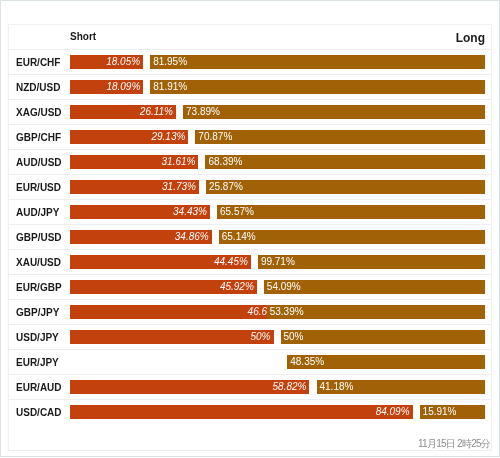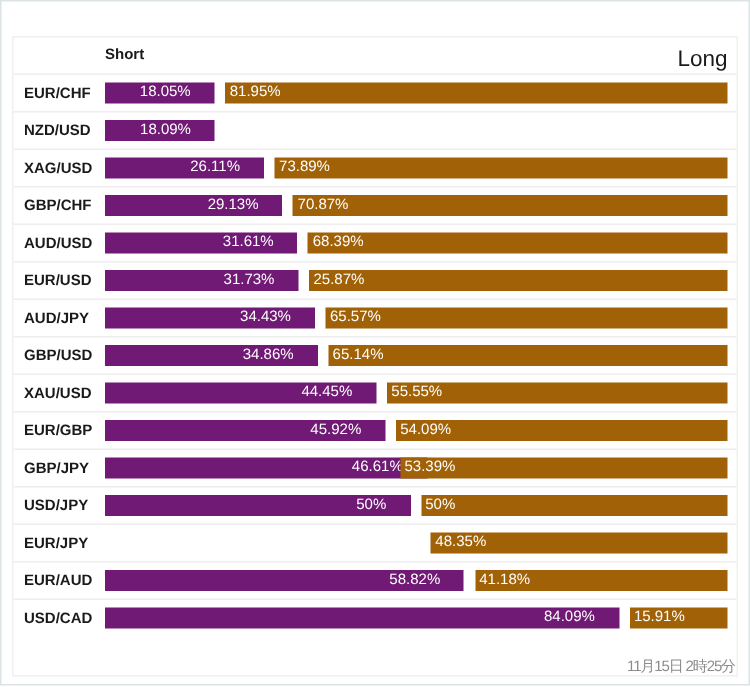--- a/index.html
+++ b/index.html
@@ -47,22 +47,22 @@
     left: 61px;
     top: 6px;
     font-size: 10px;
     font-weight: bold;
     color: #1a1a1a;
   }
   .th-long {
     position: absolute;
     right: 6px;
     top: 6px;
-    font-size: 15px;
-    font-weight: normal;
+    font-size: 12px;
+    font-weight: bold;
     color: #1a1a1a;
   }
   .row {
     position: relative;
     height: 25px;
     border-bottom: 1px solid #eeeeee;
     box-sizing: border-box;
   }
   .row:last-child { border-bottom: none; }
   .pair {
@@ -87,23 +87,24 @@
     height: 14px;
     font-size: 10px;
     color: #ffffff;
     line-height: 14px;
     box-sizing: border-box;
     overflow: hidden;
     white-space: nowrap;
   }
   .bar-short {
     left: 0;
-    background: #701a75;
+    background: #c2410c;
     text-align: right;
-    padding-right: 16px;
+    padding-right: 3px;
+    font-style: italic;
   }
   .bar-long {
     right: 0;
     background: #a16207;
     text-align: left;
     padding-left: 3px;
   }
   .timestamp {
     position: absolute;
     right: 9px;
@@ -127,20 +128,21 @@
           <span class="pair">EUR/CHF</span>
           <span class="bars">
             <span class="bar bar-short" style="width:73.64px">18.05%</span>
             <span class="bar bar-long" style="width:334.36px">81.95%</span>
           </span>
         </div>
         <div class="row">
           <span class="pair">NZD/USD</span>
           <span class="bars">
             <span class="bar bar-short" style="width:73.81px">18.09%</span>
+            <span class="bar bar-long" style="width:334.19px">81.91%</span>
           </span>
         </div>
         <div class="row">
           <span class="pair">XAG/USD</span>
           <span class="bars">
             <span class="bar bar-short" style="width:106.53px">26.11%</span>
             <span class="bar bar-long" style="width:301.47px">73.89%</span>
           </span>
         </div>
         <div class="row">
@@ -175,21 +177,21 @@
           <span class="pair">GBP/USD</span>
           <span class="bars">
             <span class="bar bar-short" style="width:142.23px">34.86%</span>
             <span class="bar bar-long" style="width:265.77px">65.14%</span>
           </span>
         </div>
         <div class="row">
           <span class="pair">XAU/USD</span>
           <span class="bars">
             <span class="bar bar-short" style="width:181.36px">44.45%</span>
-            <span class="bar bar-long" style="width:226.64px">55.55%</span>
+            <span class="bar bar-long" style="width:226.64px">99.71%</span>
           </span>
         </div>
         <div class="row">
           <span class="pair">EUR/GBP</span>
           <span class="bars">
             <span class="bar bar-short" style="width:187.33px">45.92%</span>
             <span class="bar bar-long" style="width:220.67px">54.09%</span>
           </span>
         </div>
         <div class="row">

